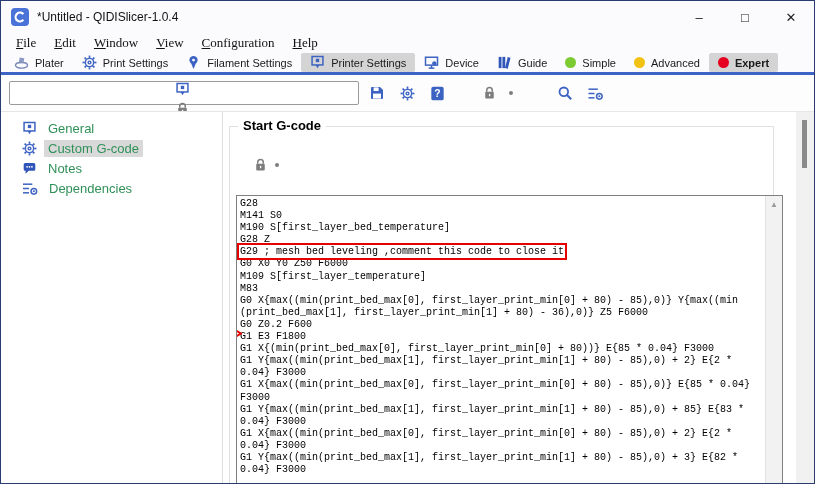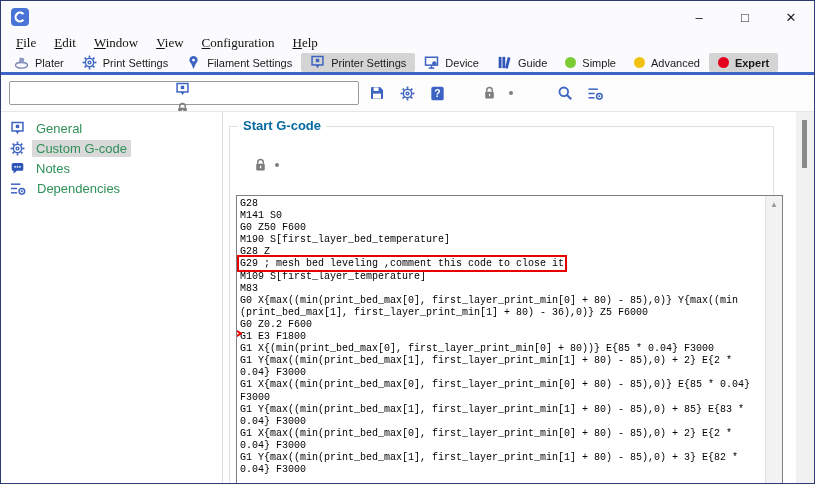--- a/index.html
+++ b/index.html
@@ -29,26 +29,26 @@
     display:flex;align-items:center;box-sizing:border-box;padding:0 6px 0 3px;gap:5px;font-size:13px;color:#111;flex-direction:column;}
   .preset-combo .chev{margin-left:auto;color:#555;}
   .toolbtns{display:flex;align-items:center;}
   .tool-btn{width:24px;height:24px;display:flex;align-items:center;justify-content:center;margin-left:6px;}
   .tool-btn.lock-status-icon{margin-left:28px;}
   .tool-btn.search-button{margin-left:40px;}
   .mini-dot{width:4px;height:4px;border-radius:50%;background:#7d7d7d;display:inline-block;margin-left:8px;}
   
   .content{flex:1;display:flex;border-top:1px solid #e6e6e6;background:#fff;position:relative;overflow:hidden;}
   .sidebar{width:222px;min-width:222px;border-right:1px solid #ddd;padding-top:6px;box-sizing:border-box;}
-  .side-item{display:flex;align-items:center;gap:7px;height:20px;padding-left:9px;font-size:13px;color:#2f9058;}
+  .side-item{display:flex;align-items:center;gap:7px;height:20px;padding-left:9px;font-size:13px;color:#2f9058;margin-left:12px;}
   .side-item .lbl{padding:1px 4px;border-radius:1px;}
   .side-item.selected .lbl{background:#d9d9d9;}
   .main{flex:1;position:relative;overflow:hidden;}
   .groupbox{position:absolute;left:6px;right:22px;top:14px;bottom:-10px;border:1px solid #e0e0e0;border-bottom:none;}
-  .legend{position:absolute;top:-9px;left:8px;background:#fff;padding:0 5px;font-size:13px;font-weight:bold;color:#0369a1;}
+  .legend{position:absolute;top:-9px;left:8px;background:#fff;padding:0 5px;font-size:13px;font-weight:bold;color:#000000;}
   .lock-row{position:absolute;top:31px;left:24px;display:flex;align-items:center;}
   .code-area{position:absolute;left:6px;top:68px;width:547px;height:330px;border:1px solid #7f7f7f;
     background:#fff;box-sizing:border-box;overflow:hidden;}
   .code-lines{position:absolute;left:3px;top:2px;right:17px;font-family:"Liberation Mono",monospace;
     font-size:10px;line-height:12.1px;color:#000;}
   .code-line{white-space:pre;height:12.1px;}
   .code-line span.hl{outline:2px solid #e60000;outline-offset:1px;}
   .code-scrollbar{position:absolute;right:0;top:0;bottom:0;width:16px;background:#f2f2f2;border-left:1px solid #e3e3e3;
     text-align:center;}
   .code-scrollbar .up{color:#9a9a9a;font-size:8px;padding-top:4px;}
@@ -61,20 +61,21 @@
 
 <div class="window">
 
   <div class="titlebar">
     <span class="app-icon icn">
         <svg width="18" height="18" viewBox="0 0 18 18">
           <rect width="18" height="18" rx="4" fill="#4a73d8"></rect>
           <circle cx="9" cy="9" r="4.4" fill="none" stroke="#fff" stroke-width="2.2" stroke-dasharray="21 7" transform="rotate(40 9 9)"></circle>
         </svg>
       </span>
+    <span class="title">*Untitled - QIDISlicer-1.0.4</span>
     <div class="win-controls">
       <div class="win-btn">–</div>
       <div class="win-btn">□</div>
       <div class="win-btn">✕</div>
     </div>
   </div>
 
   <div class="menubar" id="menubar">
       <div class="menu-item"><u>F</u>ile</div>
       <div class="menu-item"><u>E</u>dit</div>
@@ -332,24 +333,24 @@
                 <rect x="2.4" y="6.2" width="9.2" height="7.2" rx="1" fill="#7d7d7d"></rect>
                 <rect x="6.4" y="8.4" width="1.4" height="2.6" fill="#fff"></rect>
               </svg>
             </span>
           <span class="mini-dot"></span>
         </div>
         <div class="code-area">
           <div class="code-lines" id="code-lines">
               <div class="code-line"><span>G28</span></div>
               <div class="code-line"><span>M141 S0</span></div>
-              <div class="code-line"><span>G0 Z50 F600</span></div>
               <div class="code-line"><span>M190 S[first_layer_bed_temperature]</span></div>
               <div class="code-line"><span>G28 Z</span></div>
               <div class="code-line"><span class="hl">G29 ; mesh bed leveling ,comment this code to close it</span></div>
+              <div class="code-line"><span>G0 X0 Y0 Z50 F6000</span></div>
               <div class="code-line"><span>M109 S[first_layer_temperature]</span></div>
               <div class="code-line"><span>M83</span></div>
               <div class="code-line"><span>G0 X{max((min(print_bed_max[0], first_layer_print_min[0] + 80) - 85),0)} Y{max((min</span></div>
               <div class="code-line"><span>(print_bed_max[1], first_layer_print_min[1] + 80) - 36),0)} Z5 F6000</span></div>
               <div class="code-line"><span>G0 Z0.2 F600</span></div>
               <div class="code-line"><span>G1 E3 F1800</span></div>
               <div class="code-line"><span>G1 X{(min(print_bed_max[0], first_layer_print_min[0] + 80))} E{85 * 0.04} F3000</span></div>
               <div class="code-line"><span>G1 Y{max((min(print_bed_max[1], first_layer_print_min[1] + 80) - 85),0) + 2} E{2 *</span></div>
               <div class="code-line"><span>0.04} F3000</span></div>
               <div class="code-line"><span>G1 X{max((min(print_bed_max[0], first_layer_print_min[0] + 80) - 85),0)} E{85 * 0.04}</span></div>

